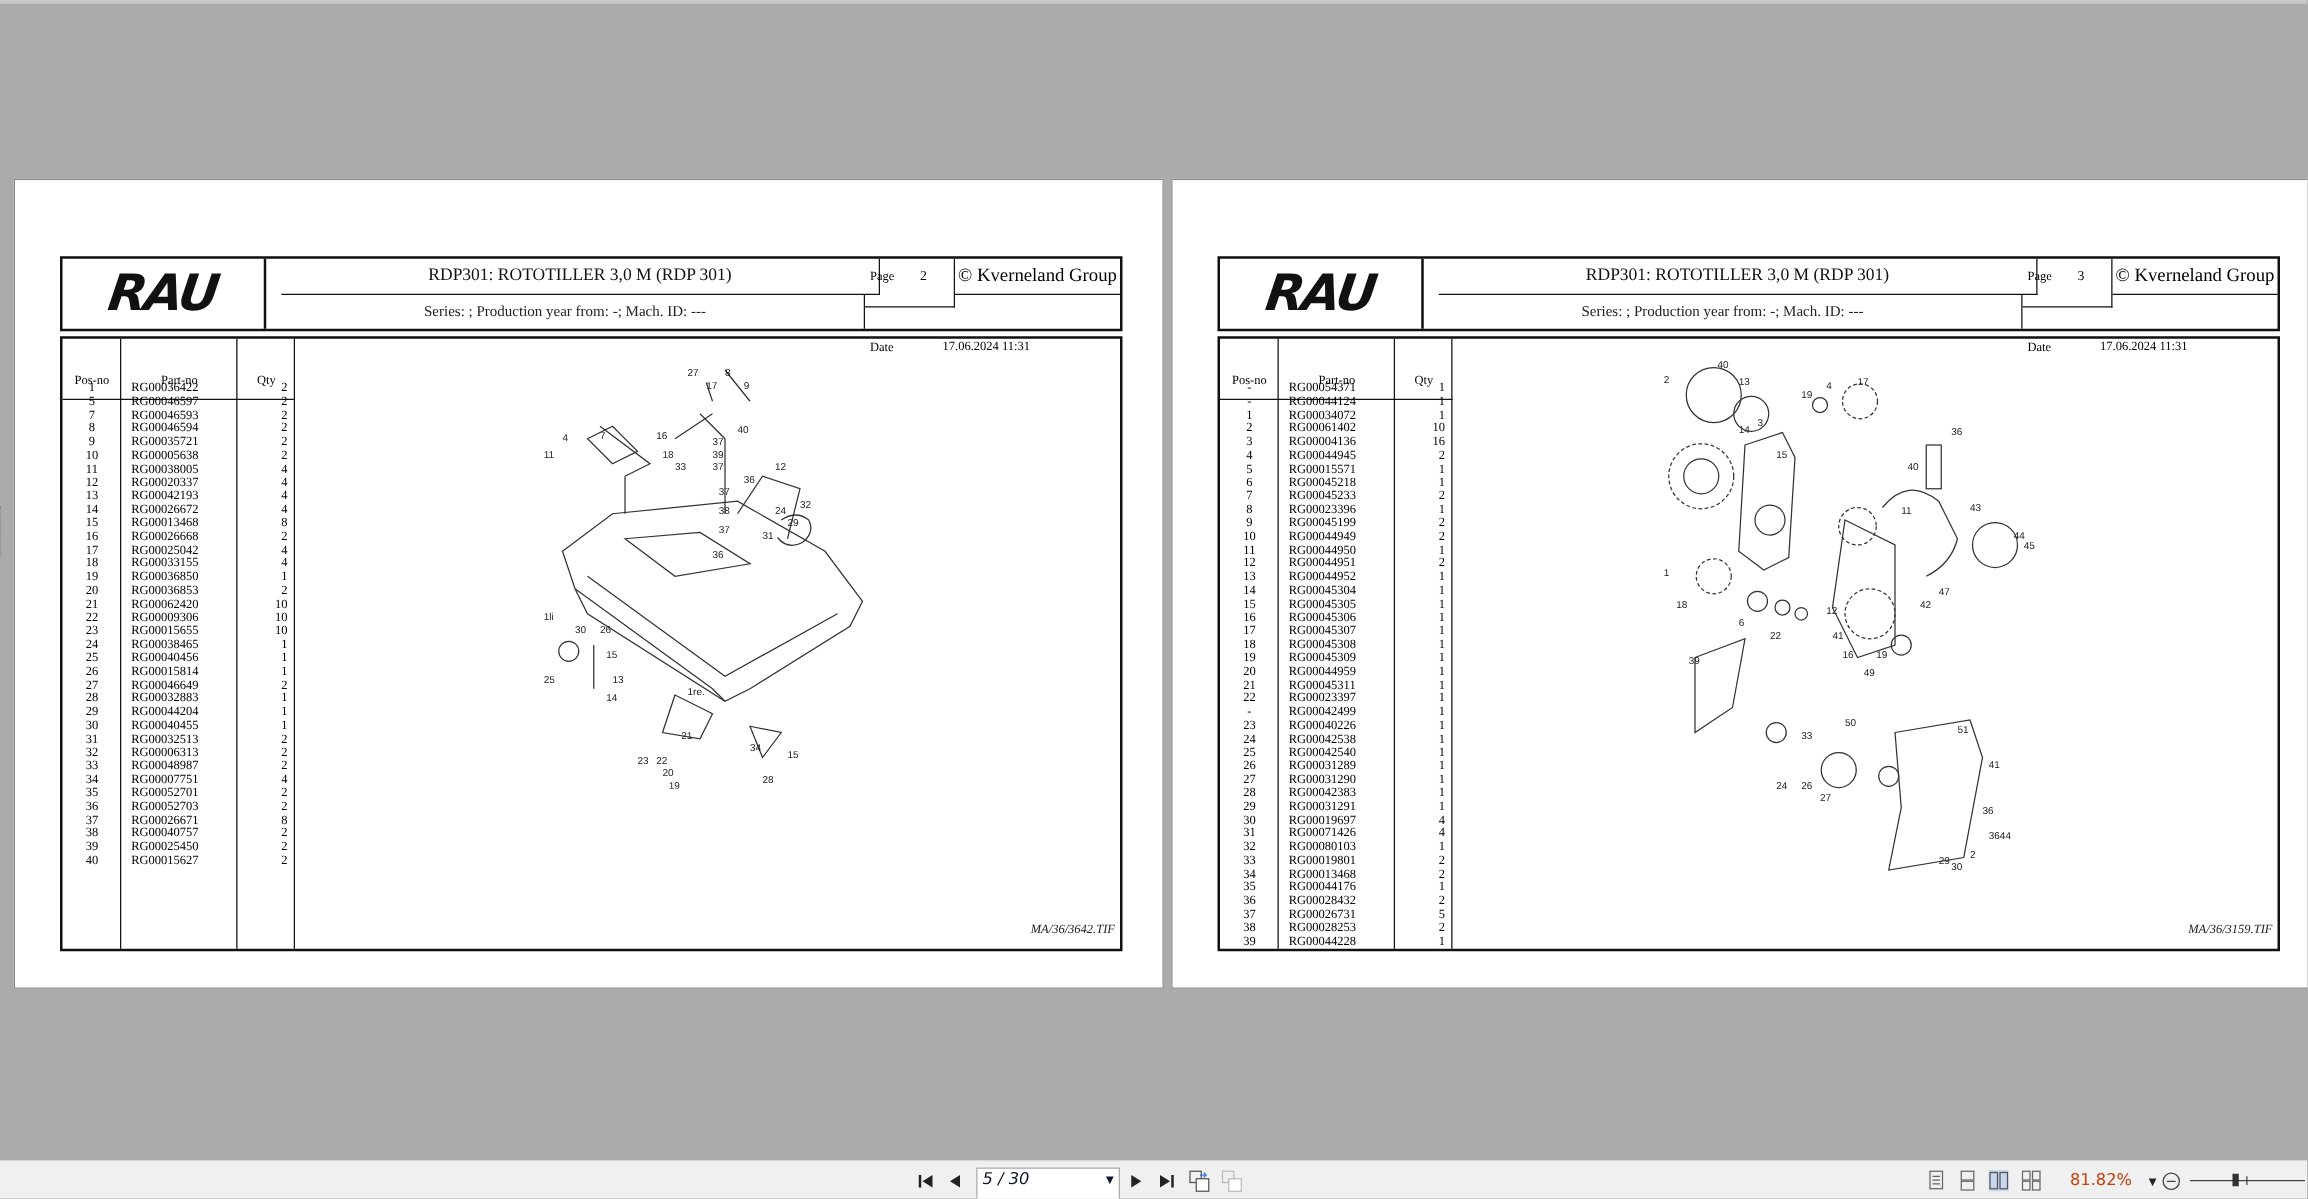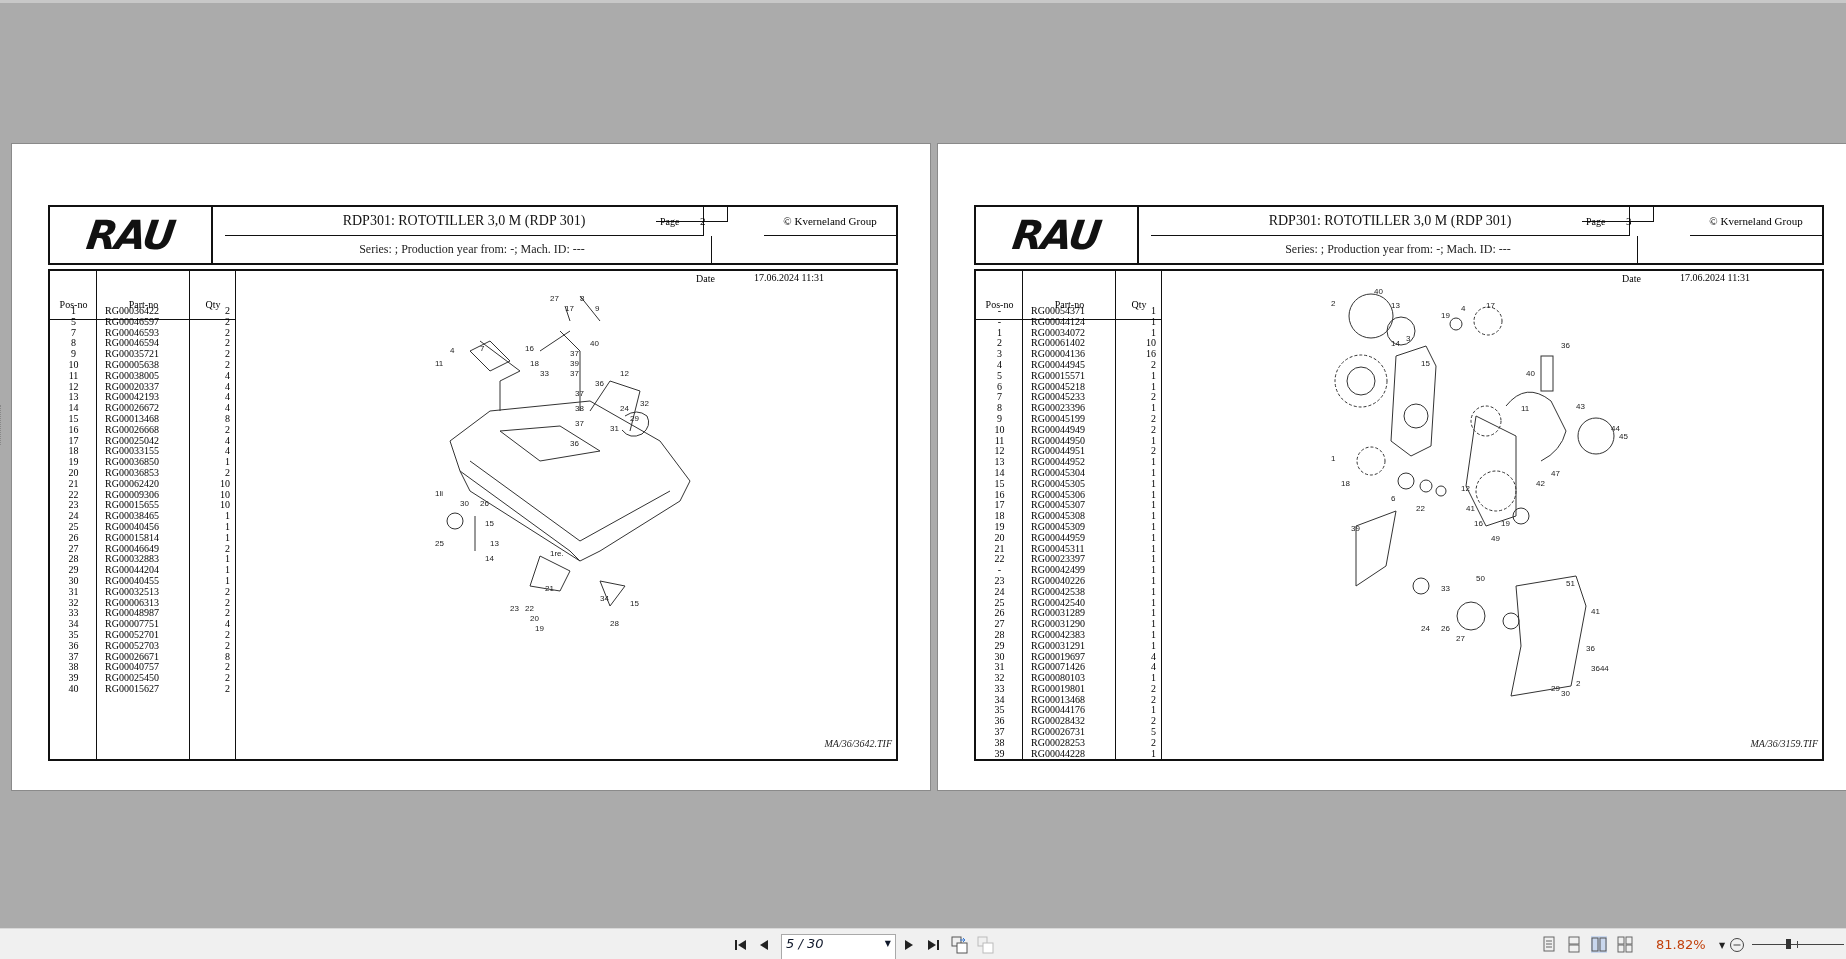--- a/index.html
+++ b/index.html
@@ -6,25 +6,25 @@
   html, body { width: 1846px; height: 959px; overflow: hidden; }
   body { background: #ababab; font-family: "Liberation Serif", serif; position: relative; }
   .topstrip { position: absolute; left: 0; top: 0; width: 1846px; height: 3px; background: #c8c8c8; }
   .page { position: absolute; top: 143px; height: 648px; background: #fff; border: 1px solid #8a8a8a; }
   #page-left { left: 11px; width: 920px; }
   #page-right { left: 937px; width: 912px; }
 
   .hdr { position: absolute; left: 36px; top: 61px; width: 850px; height: 60px; border: 2px solid #111; }
   .hdr .logo-cell { position: absolute; left: 0; top: 0; width: 163px; height: 56px; border-right: 2px solid #111; display:flex; align-items:center; justify-content:center; }
   .hdr .title-cell { position: absolute; left: 163px; top: 0; width: 479px; height: 29px; border-right: 1.5px solid #111; border-bottom: 1.5px solid #111; display:flex; align-items:center; justify-content:center; font-size: 14px; color:#111;margin-left:12px; }
-  .hdr .series-cell { position: absolute; left: 163px; top: 29px; width: 479px; height: 27px; border-right: 1.5px solid #111; display:flex; align-items:center; justify-content:center; font-size: 12px; color:#222;margin-left:20px; }
-  .hdr .page-cell { position: absolute; left: 606px; top: 0; width: 72px; height: 15px; border-right: 1.5px solid #111; border-bottom: 1.5px solid #111; font-size: 10px; }
+  .hdr .series-cell { position: absolute; left: 163px; top: 29px; width: 479px; height: 27px; border-right: 1.5px solid #111; display:flex; align-items:center; justify-content:center; font-size: 12px; color:#222; }
+  .hdr .page-cell { position: absolute; left: 642px; top: 0; width: 72px; height: 39px; border-right: 1.5px solid #111; border-bottom: 1.5px solid #111; font-size: 10px; }
   .hdr .page-cell .lbl { position: absolute; left: 4px; top: 9px; }
   .hdr .page-cell .val { position: absolute; left: 44px; top: 8px; font-size: 11px; }
-  .hdr .copy-cell { position: absolute; left: 714px; top: 0; width: 132px; height: 29px; border-bottom: 1.5px solid #111; display:flex; align-items:center; justify-content:center; font-size: 11px; text-align: center; }
+  .hdr .copy-cell { position: absolute; left: 714px; top: 0; width: 132px; height: 29px; border-bottom: 1.5px solid #111; display:flex; align-items:center; justify-content:center; font-size: 15px; text-align: center; }
   .hdr .date-cell { position: absolute; left: 642px; top: 29px; width: 204px; height: 27px; font-size: 10px; margin-top: 28px; }
   .hdr .date-cell .lbl { position: absolute; left: 4px; top: 9px; }
   .hdr .date-cell .val { position: absolute; left: 62px; top: 8px; font-size: 10px; }
 
   .logo { font-family: "DejaVu Sans", sans-serif; font-weight: 900; font-style: italic; font-size: 40px; letter-spacing: -2px; color: #111; transform: skewX(-8deg); }
 
   .tbl { position: absolute; left: 36px; top: 125px; width: 850px; height: 492px; border: 2px solid #111; }
   .tbl .col { position: absolute; top: 0; bottom: 0; border-right: 1.5px solid #111; }
   .tbl .col.pos { left: 0; width: 47px; }
   .tbl .col.part { left: 47px; width: 93px; }

